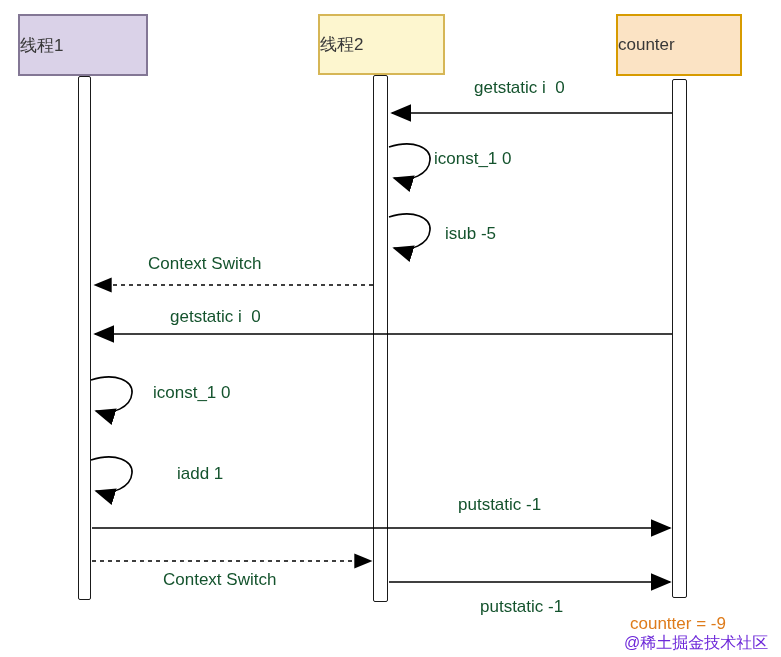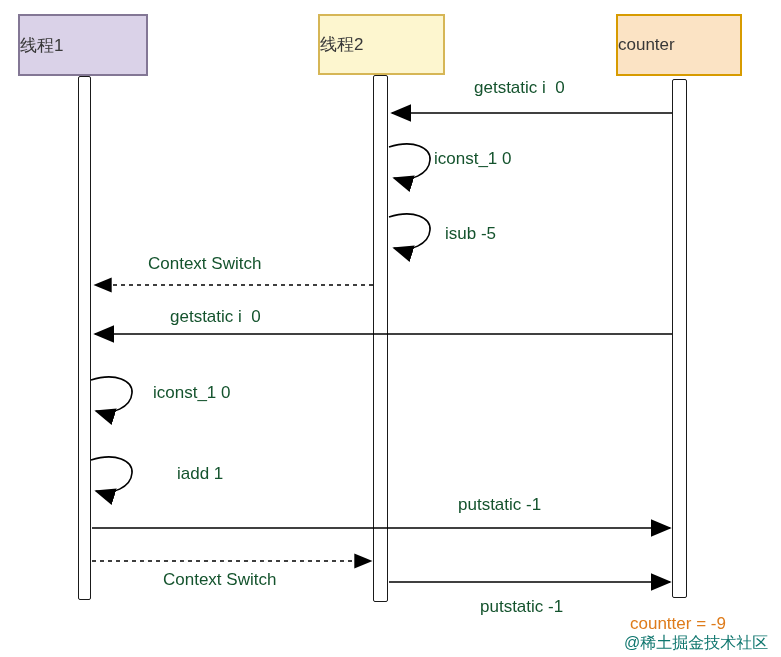--- a/index.html
+++ b/index.html
@@ -10,21 +10,21 @@
   .actor-thread1{left:18px;top:14px;width:130px;height:62px;background:#dad2e8;border:2px solid #837795;}
   .actor-thread2{left:318px;top:14px;width:127px;height:61px;background:#fdf6cf;border:2px solid #d6b656;}
   .actor-counter{left:616px;top:14px;width:126px;height:62px;background:#fbe3c4;border:2px solid #d79b00;}
   .bar{position:absolute;background:#ffffff;border:1.6px solid #1a1a1a;border-radius:2px;box-sizing:border-box;}
   .bar-thread1{left:78px;top:76px;width:13px;height:524px;}
   .bar-thread2{left:373px;top:75px;width:15px;height:527px;}
   .bar-counter{left:672px;top:79px;width:15px;height:519px;}
   svg.lines{position:absolute;left:0;top:0;width:781px;height:657px;pointer-events:none;}
   .msg{position:absolute;font-size:17px;color:#14532d;white-space:pre;}
   .result-text{position:absolute;left:630px;top:614px;font-size:17px;color:#de7b1a;white-space:pre;}
-  .watermark{position:absolute;left:624px;top:633px;font-size:16px;color:#0f766e;white-space:pre;}
+  .watermark{position:absolute;left:624px;top:633px;font-size:16px;color:#6d28d9;white-space:pre;}
 </style>
 </head>
 <body>
 
 <div class="canvas">
 
   <div class="actor actor-thread1">
     <span>线程1</span>
   </div>
   <div class="actor actor-thread2">

